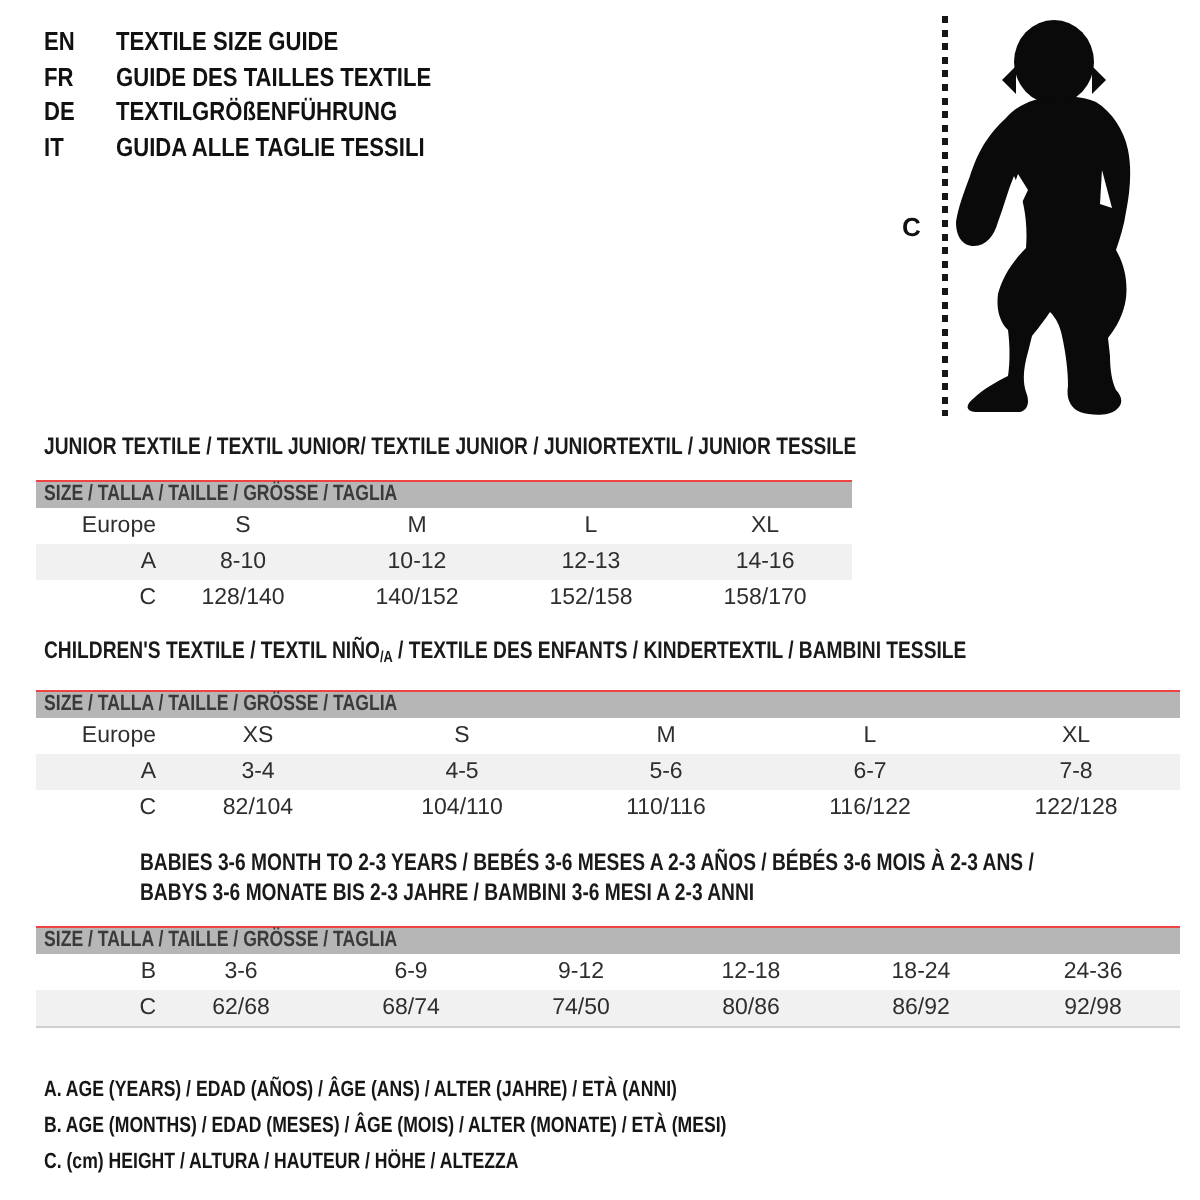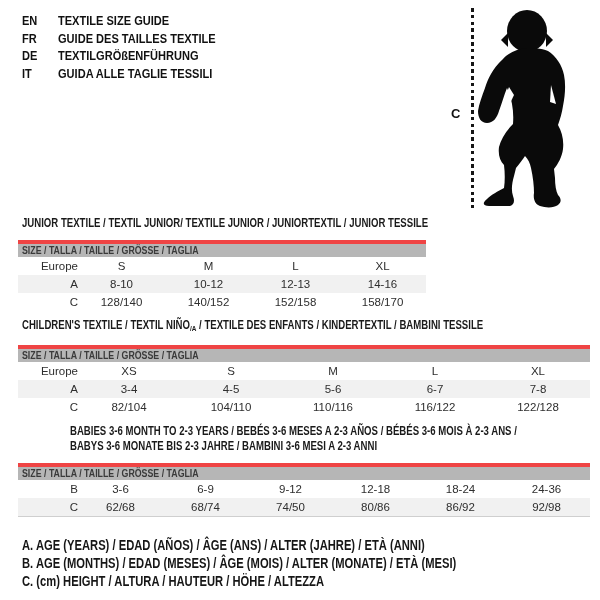--- a/index.html
+++ b/index.html
@@ -23,29 +23,29 @@
   .silhouette{position:absolute;left:478px;top:7px;width:110px;height:202px;}
 
   
   .tbl-title{position:absolute;font-weight:bold;font-size:12px;color:#1a1a1a;white-space:nowrap;line-height:13px;}
   .tbl-title .subs{font-size:8px;vertical-align:-2px;}
   .two-line div{line-height:15px;padding-left:48px;}
 
   
   table.size-table{position:absolute;border-collapse:collapse;table-layout:fixed;}
   table.size-table td{height:18px;line-height:18px;padding:0;font-size:11.5px;color:#2e2e2e;text-align:center;white-space:nowrap;overflow:visible;}
-  table.size-table tr.bar td{height:13px;line-height:13px;background:#b6b6b6;border-top:4px solid #ef4444;
+  table.size-table tr.bar td{height:13px;line-height:13px;background:#b6b6b6;border-top:1px solid #ef4444;
     text-align:left;padding-left:4px;font-weight:bold;font-size:11px;color:#3a3a3a;}
   table.size-table td.lab{text-align:right;padding-left:4px;}
   table.size-table tr.alt td{background:#f1f1f1;}
   table.t3{border-bottom:1px solid #cfcfcf;}
 
   
   .footnotes{position:absolute;left:22px;top:536px;}
-  .footnotes .fn{height:18px;line-height:18px;font-weight:bold;font-size:14px;color:#161616;}
+  .footnotes .fn{height:18px;line-height:18px;font-weight:bold;font-size:11px;color:#161616;}
 </style>
 </head>
 <body>
 
 <div class="page">
 
   <div class="lang-list">
     <div class="lang-row">
       <span class="lang-code"><span class="cx85">EN</span></span>
       <span class="cx85">TEXTILE SIZE GUIDE</span>

